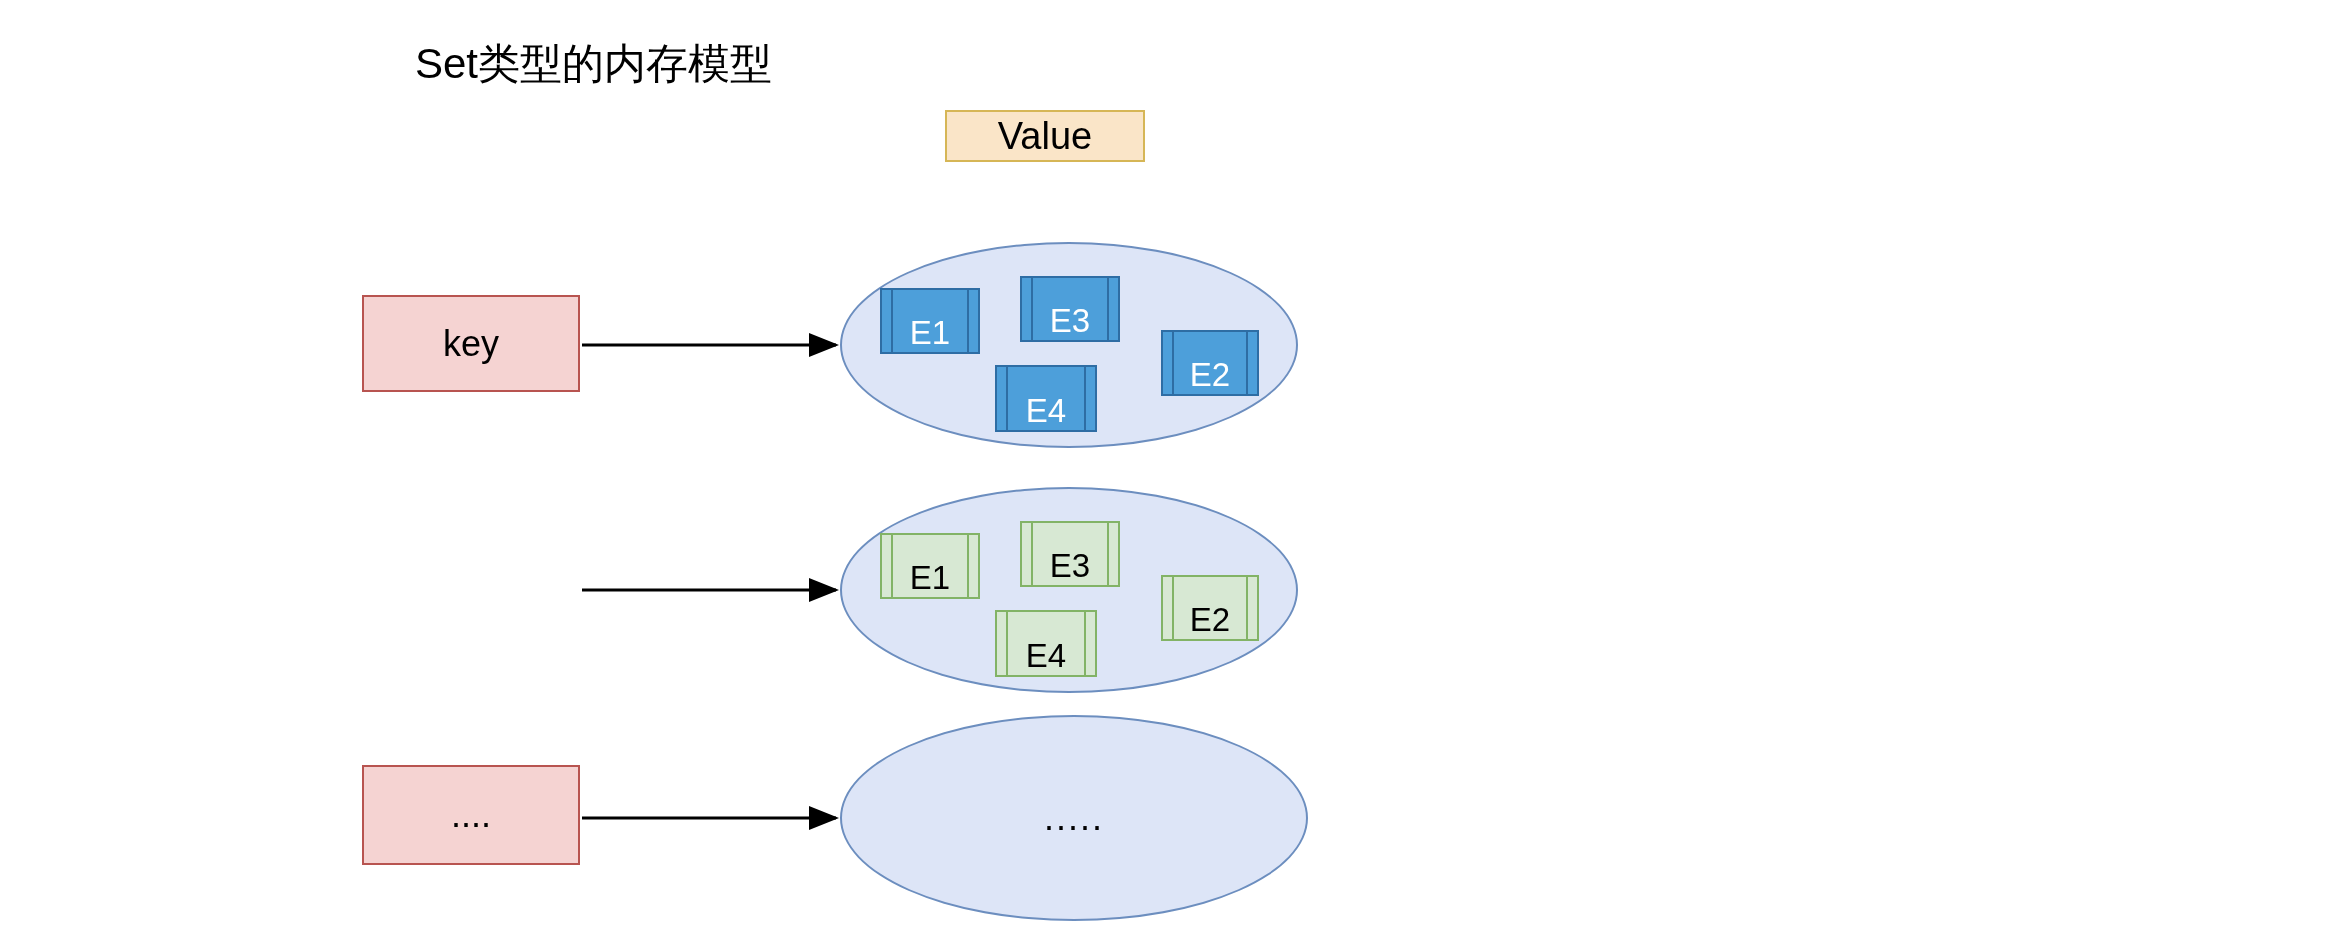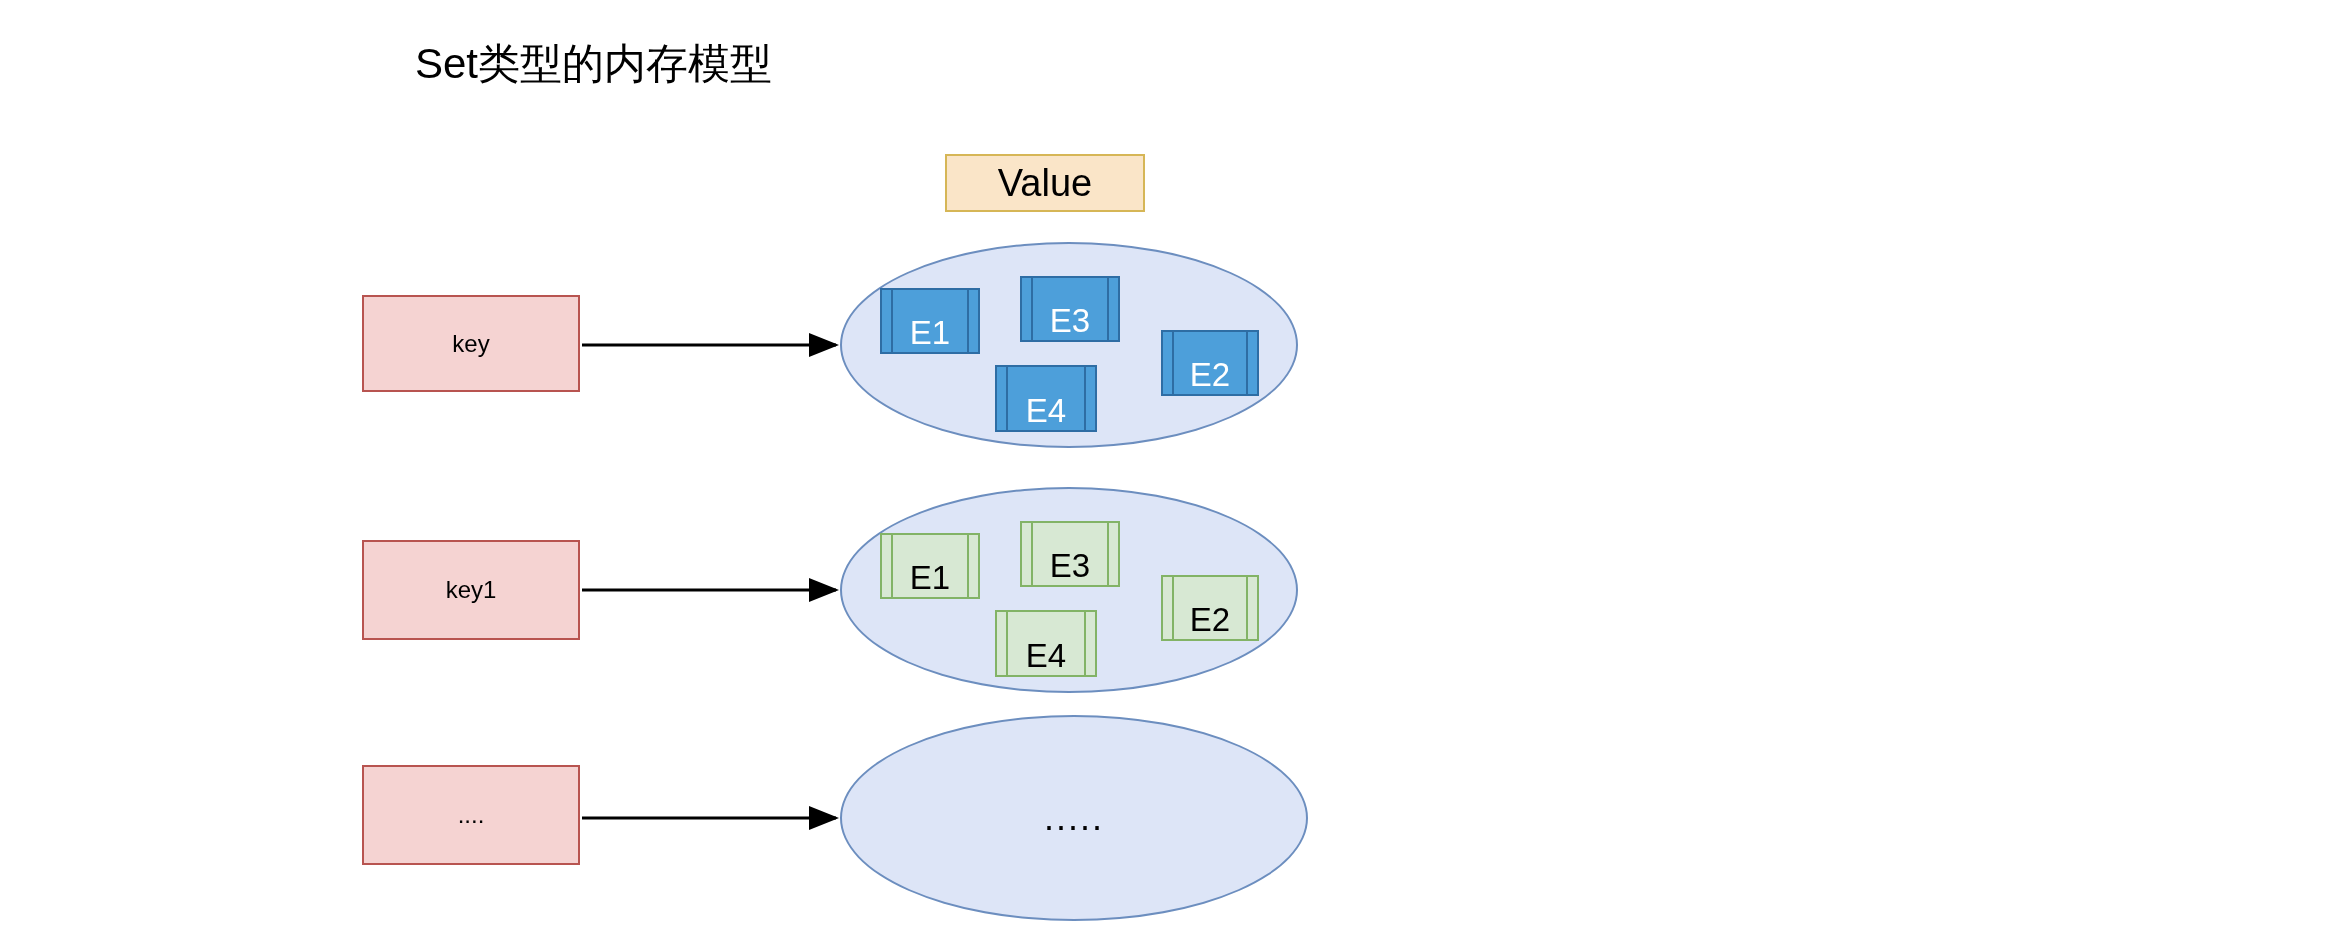--- a/index.html
+++ b/index.html
@@ -34,33 +34,32 @@
     color: #000000;
     white-space: nowrap;
     font-family: "Liberation Sans", "DejaVu Sans", sans-serif;
   }
   .node-box {
     position: absolute;
     box-sizing: border-box;
     display: flex;
     align-items: center;
     justify-content: center;
-    font-size: 24px;
+    font-size: 36px;
     color: #000000;
     font-family: "Liberation Sans", "DejaVu Sans", sans-serif;
   }
   .value-box {
     left: 945px;
     top: 110px;
     width: 200px;
-    height: 58px;
+    height: 52px;
     background: #fae5c8;
     border: 2px solid #d6b656;
     font-size: 38px;
-    margin-top: 44px;
   }
   .key-box {
     left: 362px;
     width: 218px;
     background: #f5d3d2;
     border: 2px solid #b85450;
   }
   .key-box.row1 { top: 295px; height: 97px; }
   .key-box.row2 { top: 540px; height: 100px; }
   .key-box.row3 { top: 765px; height: 100px; }
@@ -169,23 +168,20 @@
     <span class="inner-left"></span>
     <span class="inner-right"></span>
     <span class="elem-label">E2</span>
   </div>
   <div class="elem-box elem-blue" style="left:995px; top:365px; width:102px; height:67px;">
     <span class="inner-left"></span>
     <span class="inner-right"></span>
     <span class="elem-label">E4</span>
   </div>
 
-  <div class="node-box key-box row2">
-    <span>key1</span>
-  </div>
 
   <div class="ellipse row2"></div>
 
   <div class="elem-box elem-green" style="left:880px; top:533px; width:100px; height:66px;">
     <span class="inner-left"></span>
     <span class="inner-right"></span>
     <span class="elem-label">E1</span>
   </div>
   <div class="elem-box elem-green" style="left:1020px; top:521px; width:100px; height:66px;">
     <span class="inner-left"></span>

